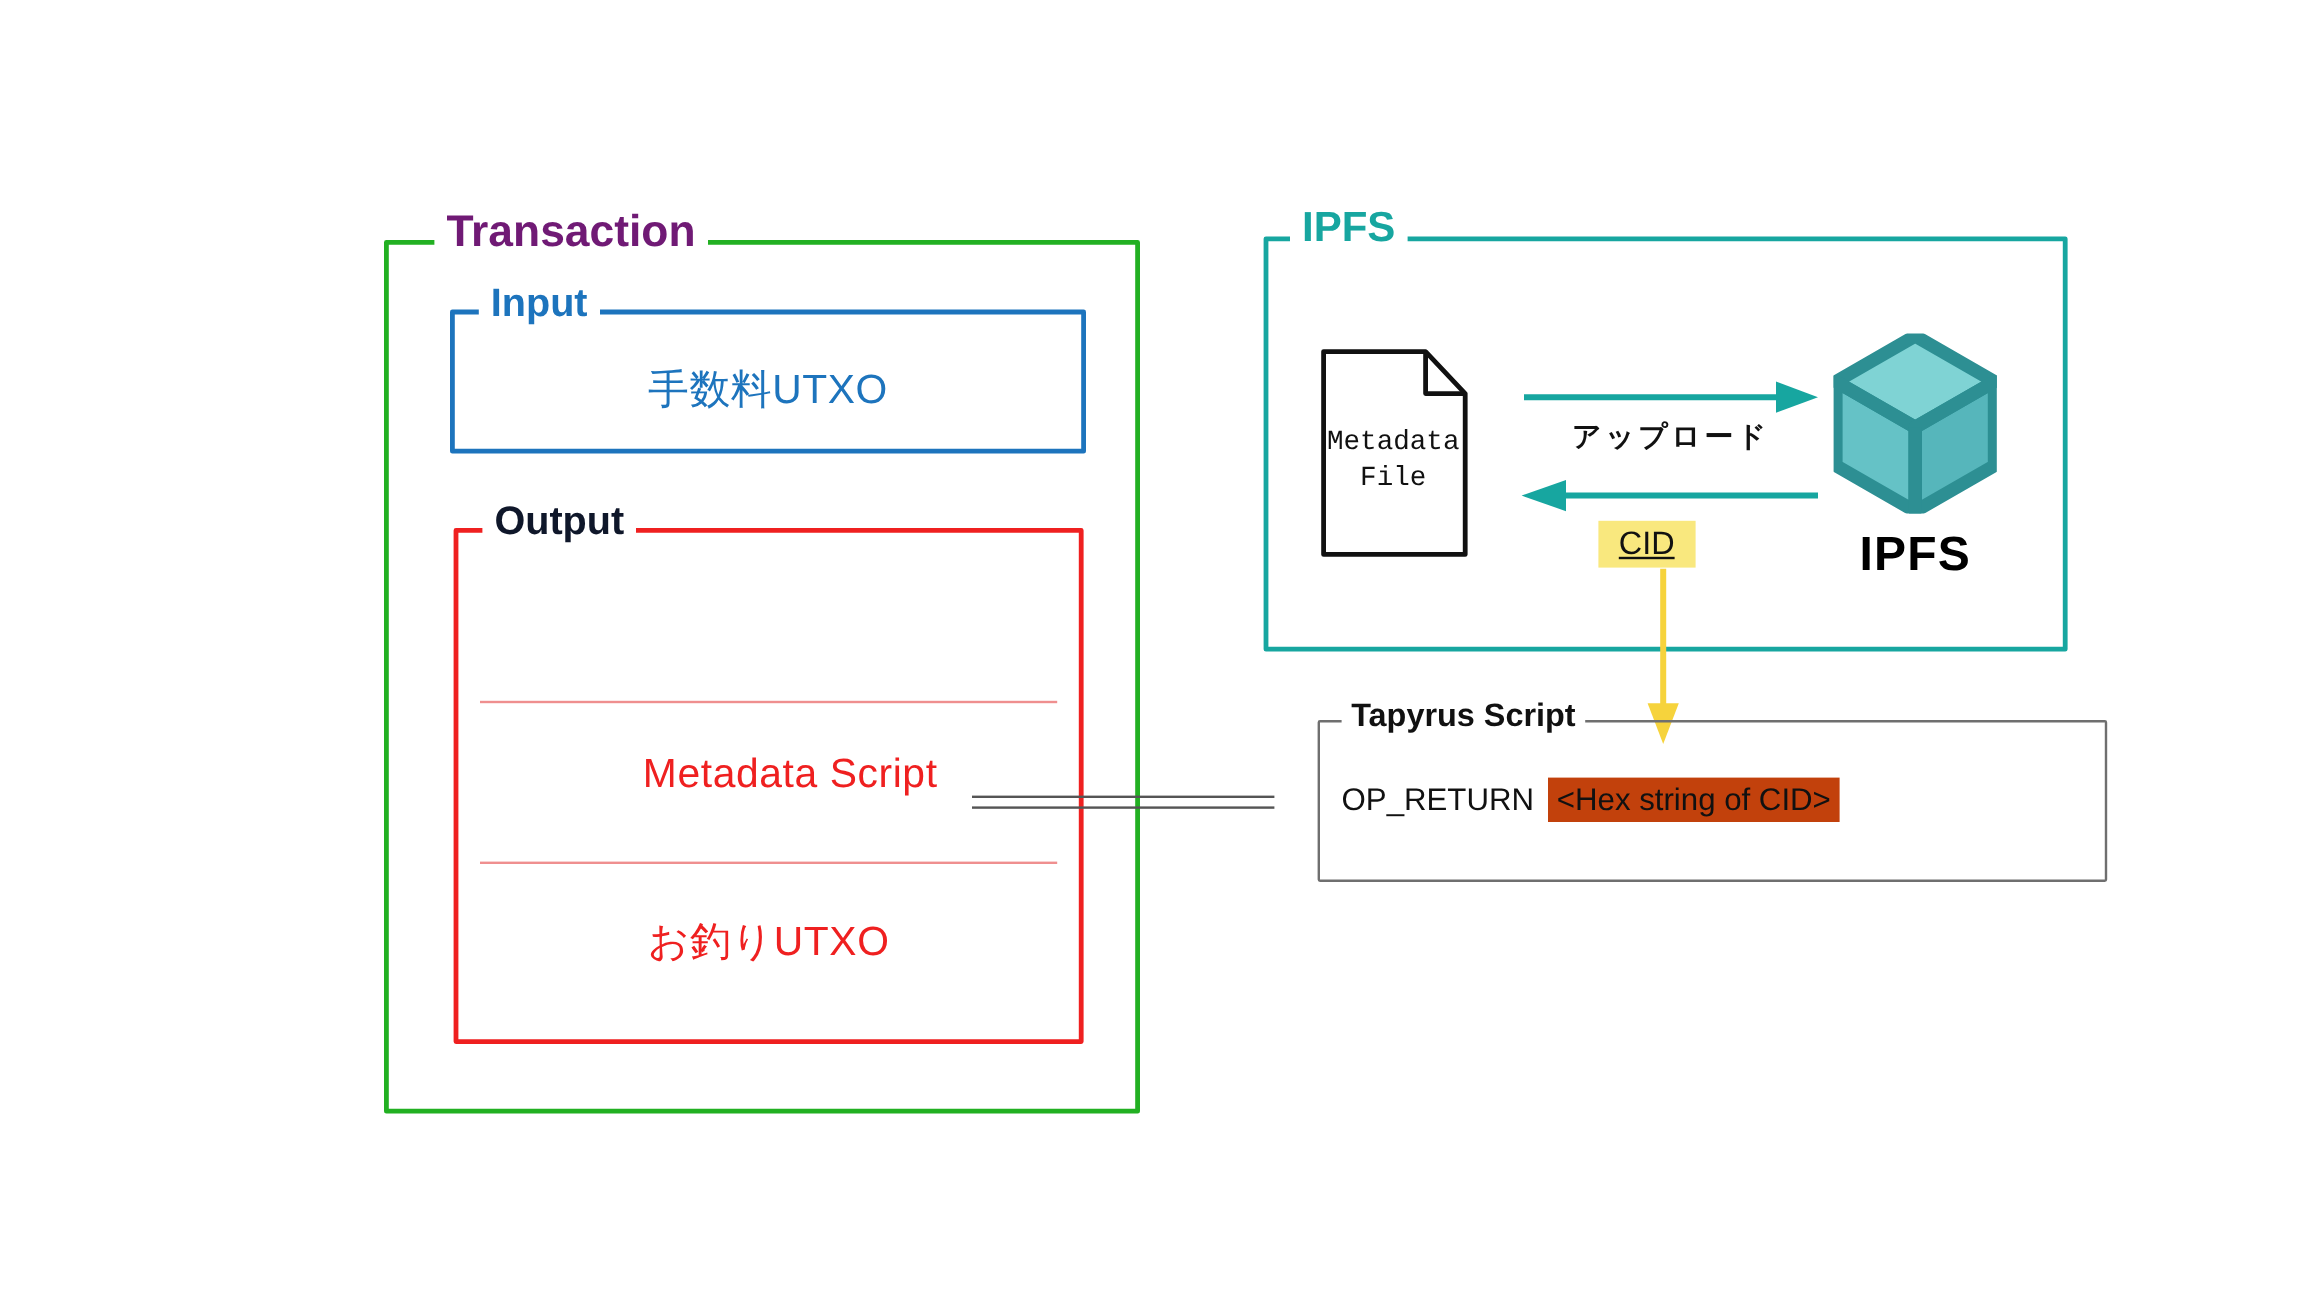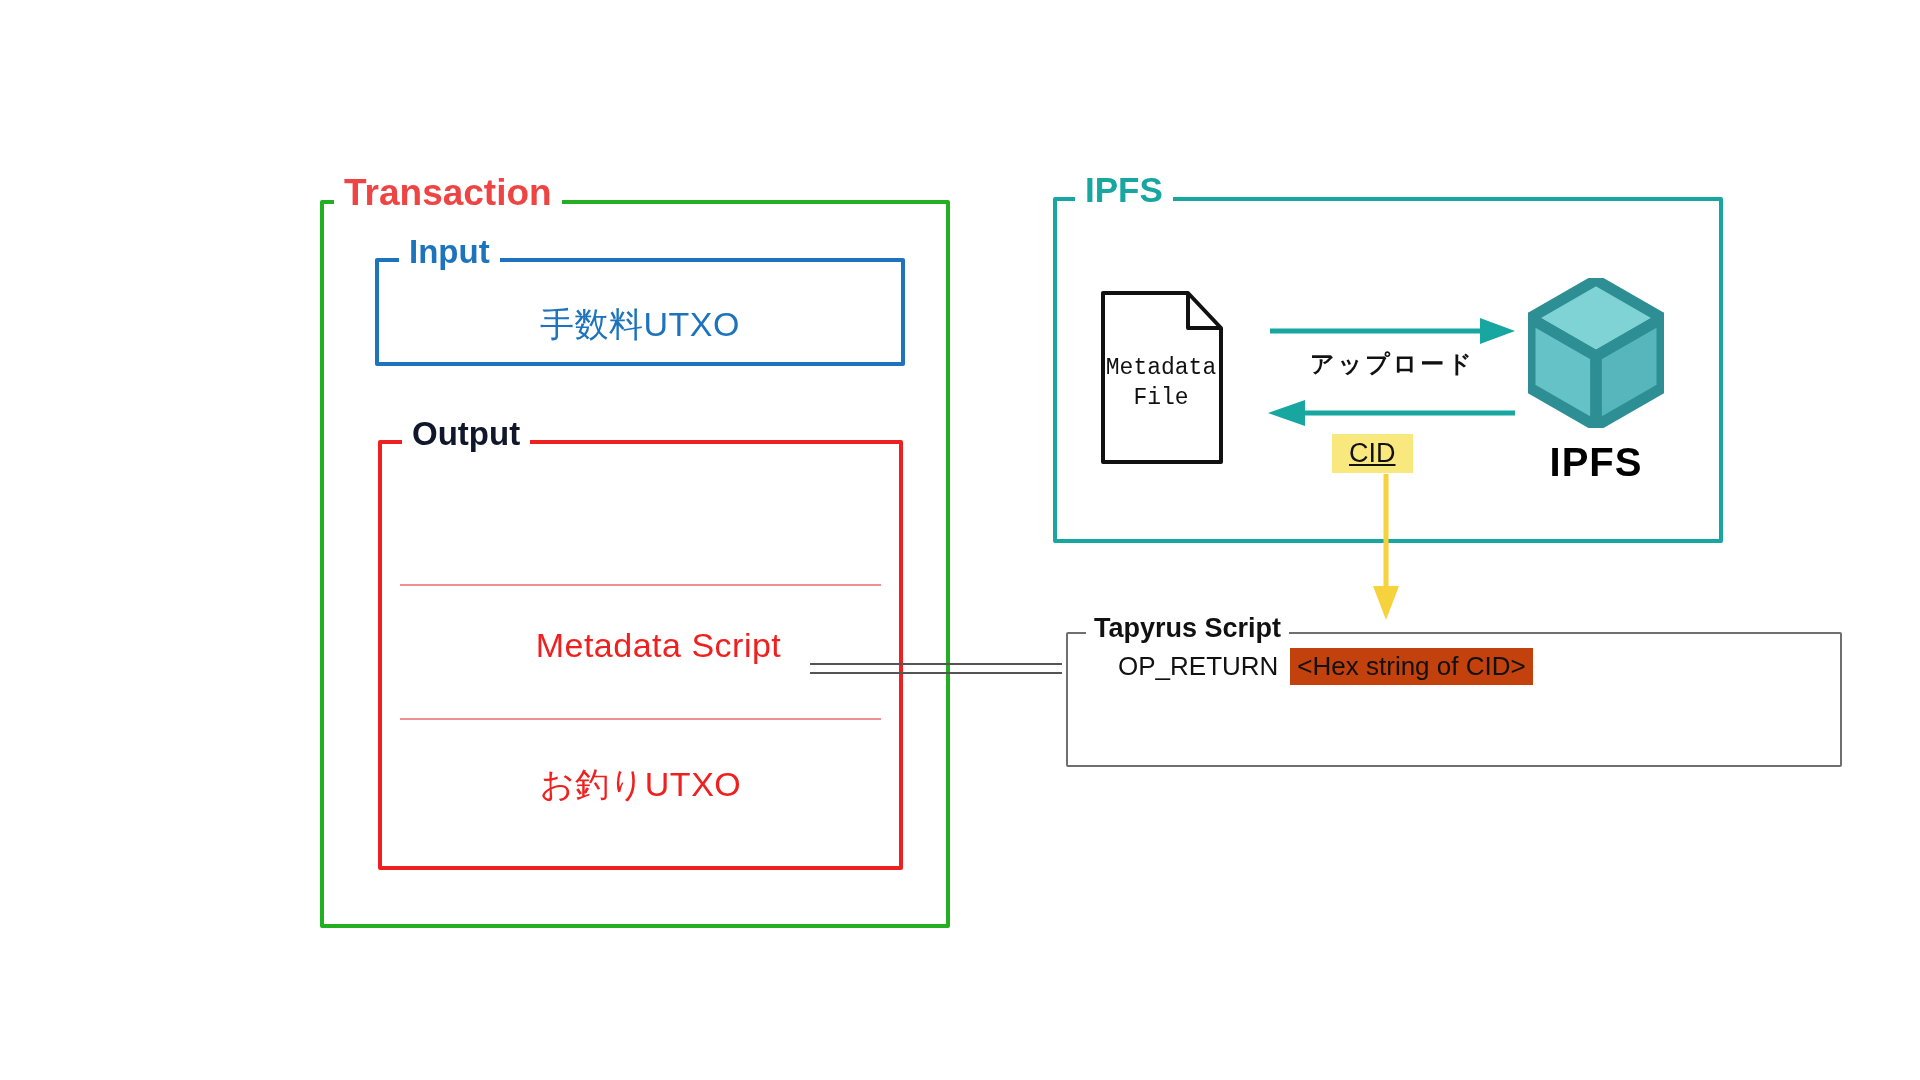--- a/index.html
+++ b/index.html
@@ -26,39 +26,39 @@
     background:#ffffff;
     font-weight:bold;
     line-height:1;
     white-space:nowrap;
     z-index:3;
   }
 
   
   #tx{left:320px;top:200px;width:630px;height:728px;}
   #tx .gbox-frame{border-width:4px;border-color:#22b022;}
-  #tx .gbox-label{left:14px;color:#ef4444;font-size:37px;top:-26px;}
-
-  
-  #input-box{left:55px;top:58px;width:530px;height:108px;}
+  #tx .gbox-label{left:42px;color:#701a75;font-size:37px;top:-26px;}
+
+  
+  #input-box{left:55px;top:58px;width:530px;height:120px;}
   #input-box .gbox-frame{border-width:4px;border-color:#1d74bd;}
   #input-box .gbox-label{left:24px;color:#1d74bd;font-size:33px;top:-23px;}
 
   
   #output-box{left:58px;top:240px;width:525px;height:430px;}
   #output-box .gbox-frame{border-width:4px;border-color:#ef2020;}
   #output-box .gbox-label{left:24px;color:#0f172a;font-size:33px;top:-23px;}
 
   
   #ipfs{left:1053px;top:197px;width:670px;height:346px;}
   #ipfs .gbox-frame{border-width:4px;border-color:#17a6a0;}
   #ipfs .gbox-label{left:22px;color:#17a6a0;font-size:35px;top:-25px;}
 
   
-  #tapyrus{left:1066px;top:600px;width:776px;height:135px;margin-top:32px;}
+  #tapyrus{left:1098px;top:600px;width:658px;height:135px;}
   #tapyrus .gbox-frame{border-width:2px;border-color:#6f6f6f;}
   #tapyrus .gbox-label{left:20px;color:#111111;font-size:27px;top:-17px;padding:0 8px;}
 
   
   .utxo-row{
     position:absolute;left:0;right:0;
     text-align:center;
     color:#ef2020;
     font-size:34px;
     font-weight:400;

